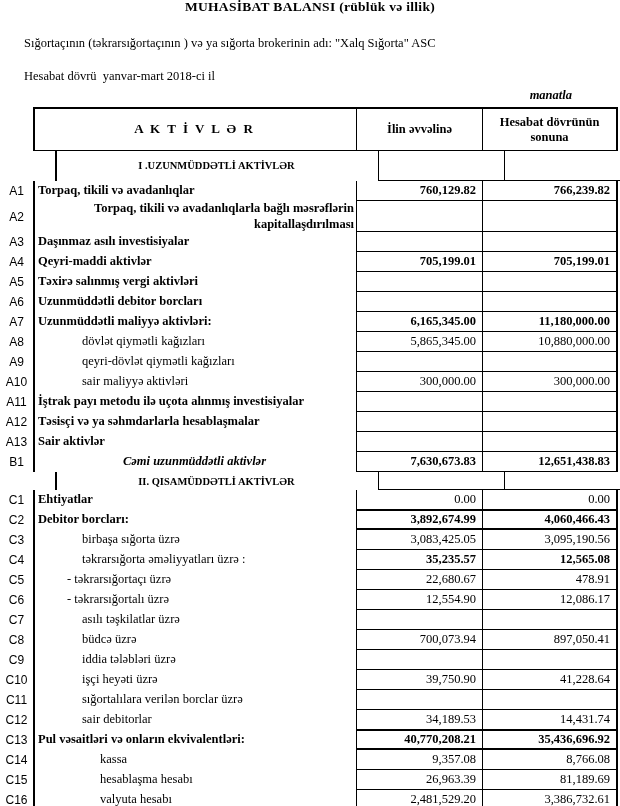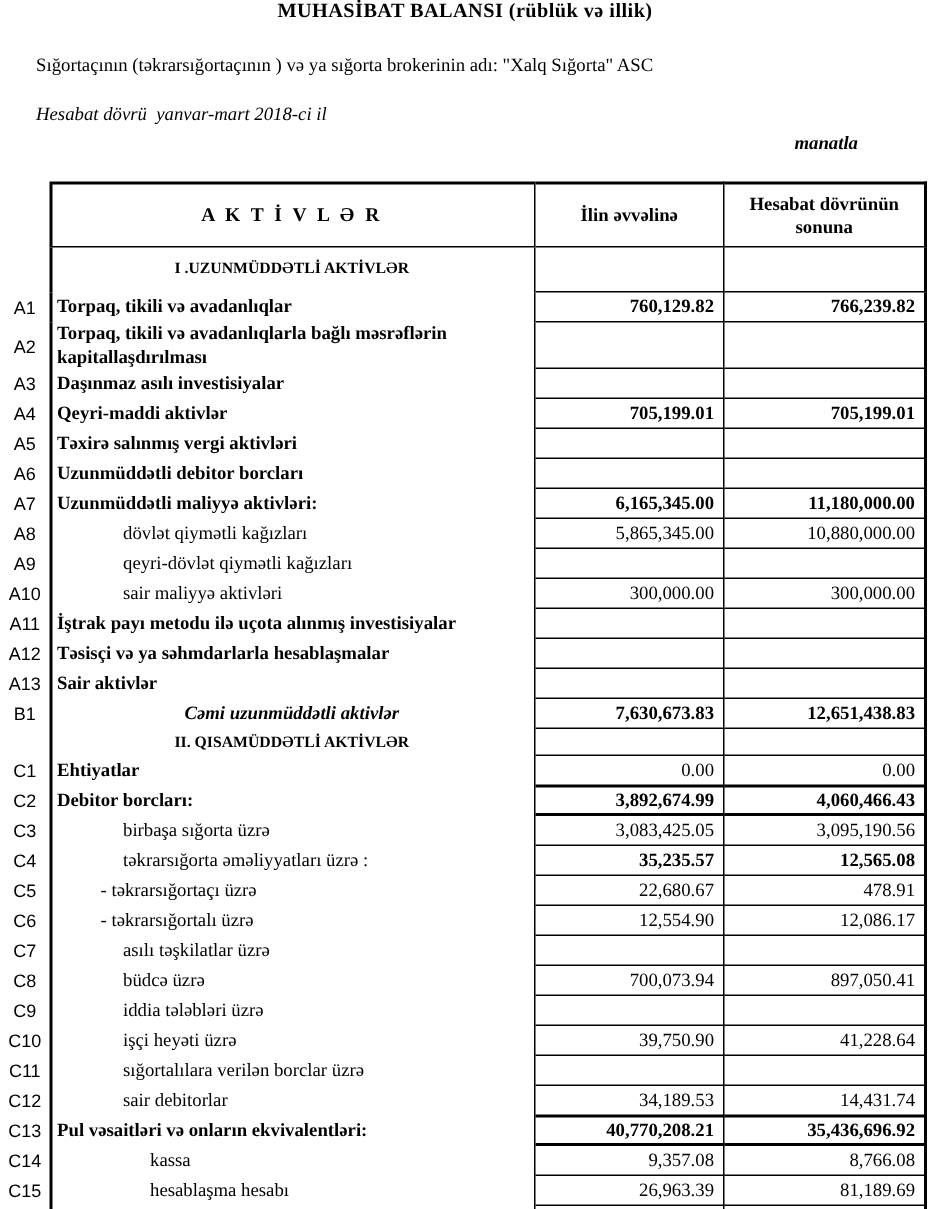--- a/index.html
+++ b/index.html
@@ -11,21 +11,21 @@
   }
   .doc { position: relative; width: 620px; height: 806px; }
 
   .title {
     position: absolute; top: -2px; left: 0; right: 0;
     text-align: center; font-weight: bold; font-size: 13.5px; line-height: 17px;
     letter-spacing: 0.3px;
   }
   .line { position: absolute; left: 24px; font-size: 12.5px; white-space: pre-wrap; }
   .insurer { top: 36px; }
-  .period  { top: 69px; font-style: italic; }
+  .period  { top: 69px; }
   .manatla {
     position: absolute; top: 88px; right: 48px;
     font-weight: bold; font-style: italic; font-size: 12.5px;
   }
 
   .tbl { position: absolute; top: 107px; left: 0; width: 618px; display: flex; flex-direction: column; }
   .row { display: flex; align-items: stretch; min-height: 20px; }
   .row > div { display: flex; align-items: center; }
 
   .gut {
@@ -42,33 +42,33 @@
     width: 126px; flex: none;
     border-right: 1px solid #000; border-bottom: 1px solid #000;
   }
   .c3 {
     width: 135px; flex: none;
     border-right: 2px solid #000; border-bottom: 1px solid #000;
   }
   .num { justify-content: flex-end; padding-right: 6px; font-size: 12.5px; }
 
   
-  .hdr { min-height: 44px; margin-top: 14px; }
+  .hdr { min-height: 44px; }
   .hdr .c1, .hdr .c2, .hdr .c3 { border-top: 2px solid #000; border-bottom: 1px solid #000; }
   .hdr .c1 { justify-content: center; font-weight: bold; font-size: 13px; letter-spacing: 2px; padding-left: 0; }
   .hdr .c2, .hdr .c3 {
     justify-content: center; text-align: center;
     font-weight: bold; font-size: 12.5px; line-height: 1.15; padding: 0 4px;
   }
 
   
-  .section { min-height: 30px; }
+  .section { min-height: 30px; padding-left: 22px; }
   .section .c1 { justify-content: center; font-weight: bold; font-size: 10.5px; padding-left: 0; }
   .tbl > .row:nth-child(17) { min-height: 18px; }   
-  .main .c1 { font-weight: bold; }
+  .main .c1 { font-weight: bold; text-align: right; }
   .sub  .c1 { padding-left: 47px; }
   .dash .c1 { padding-left: 32px; }
   .deep .c1 { padding-left: 65px; }
   .total .c1 { justify-content: center; font-weight: bold; font-style: italic; padding-left: 0; }
   .total .c2, .total .c3 { font-weight: bold; }
   .boldv .c2, .boldv .c3 { font-weight: bold; }
   .heavy .c2, .heavy .c3 { border-top: 1px solid #000; border-bottom: 2px solid #000; }
 </style>
 </head>
 <body>

